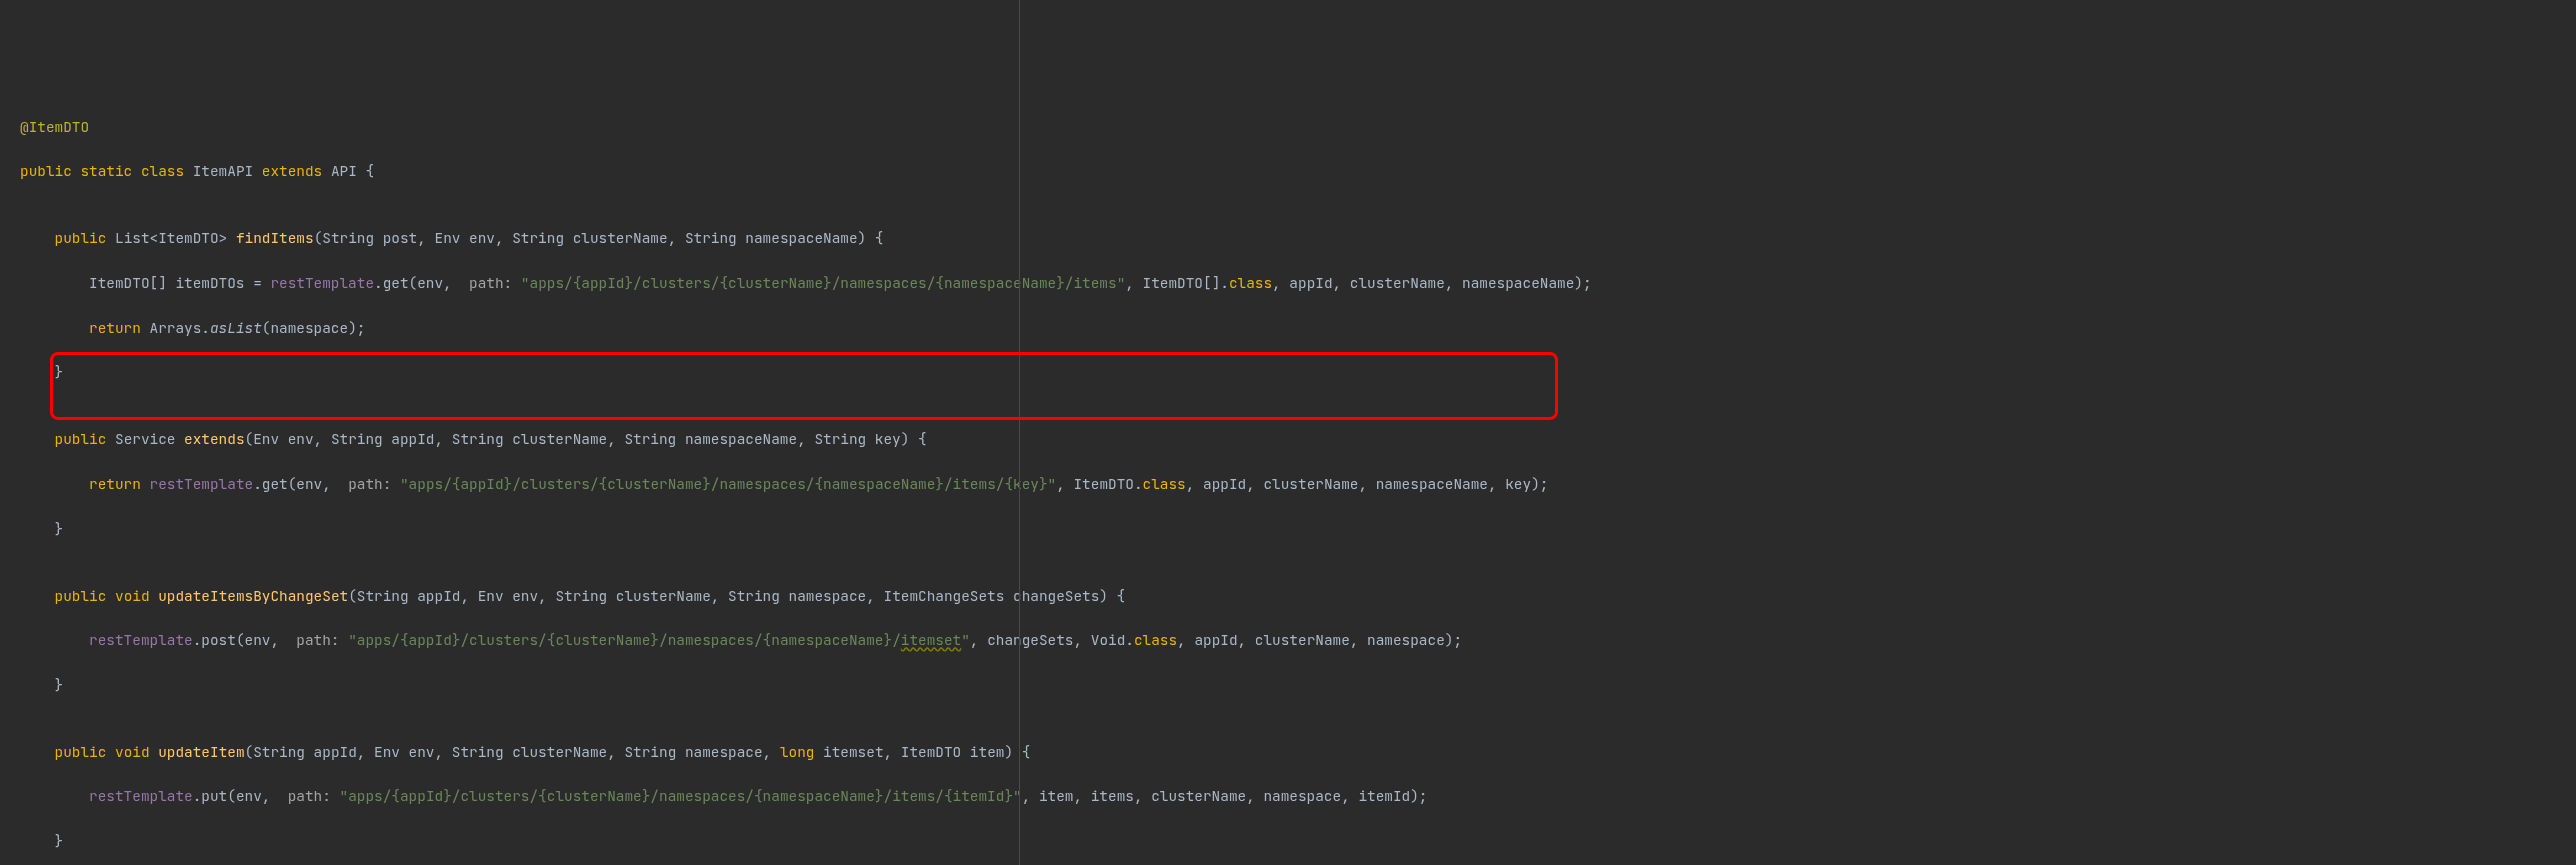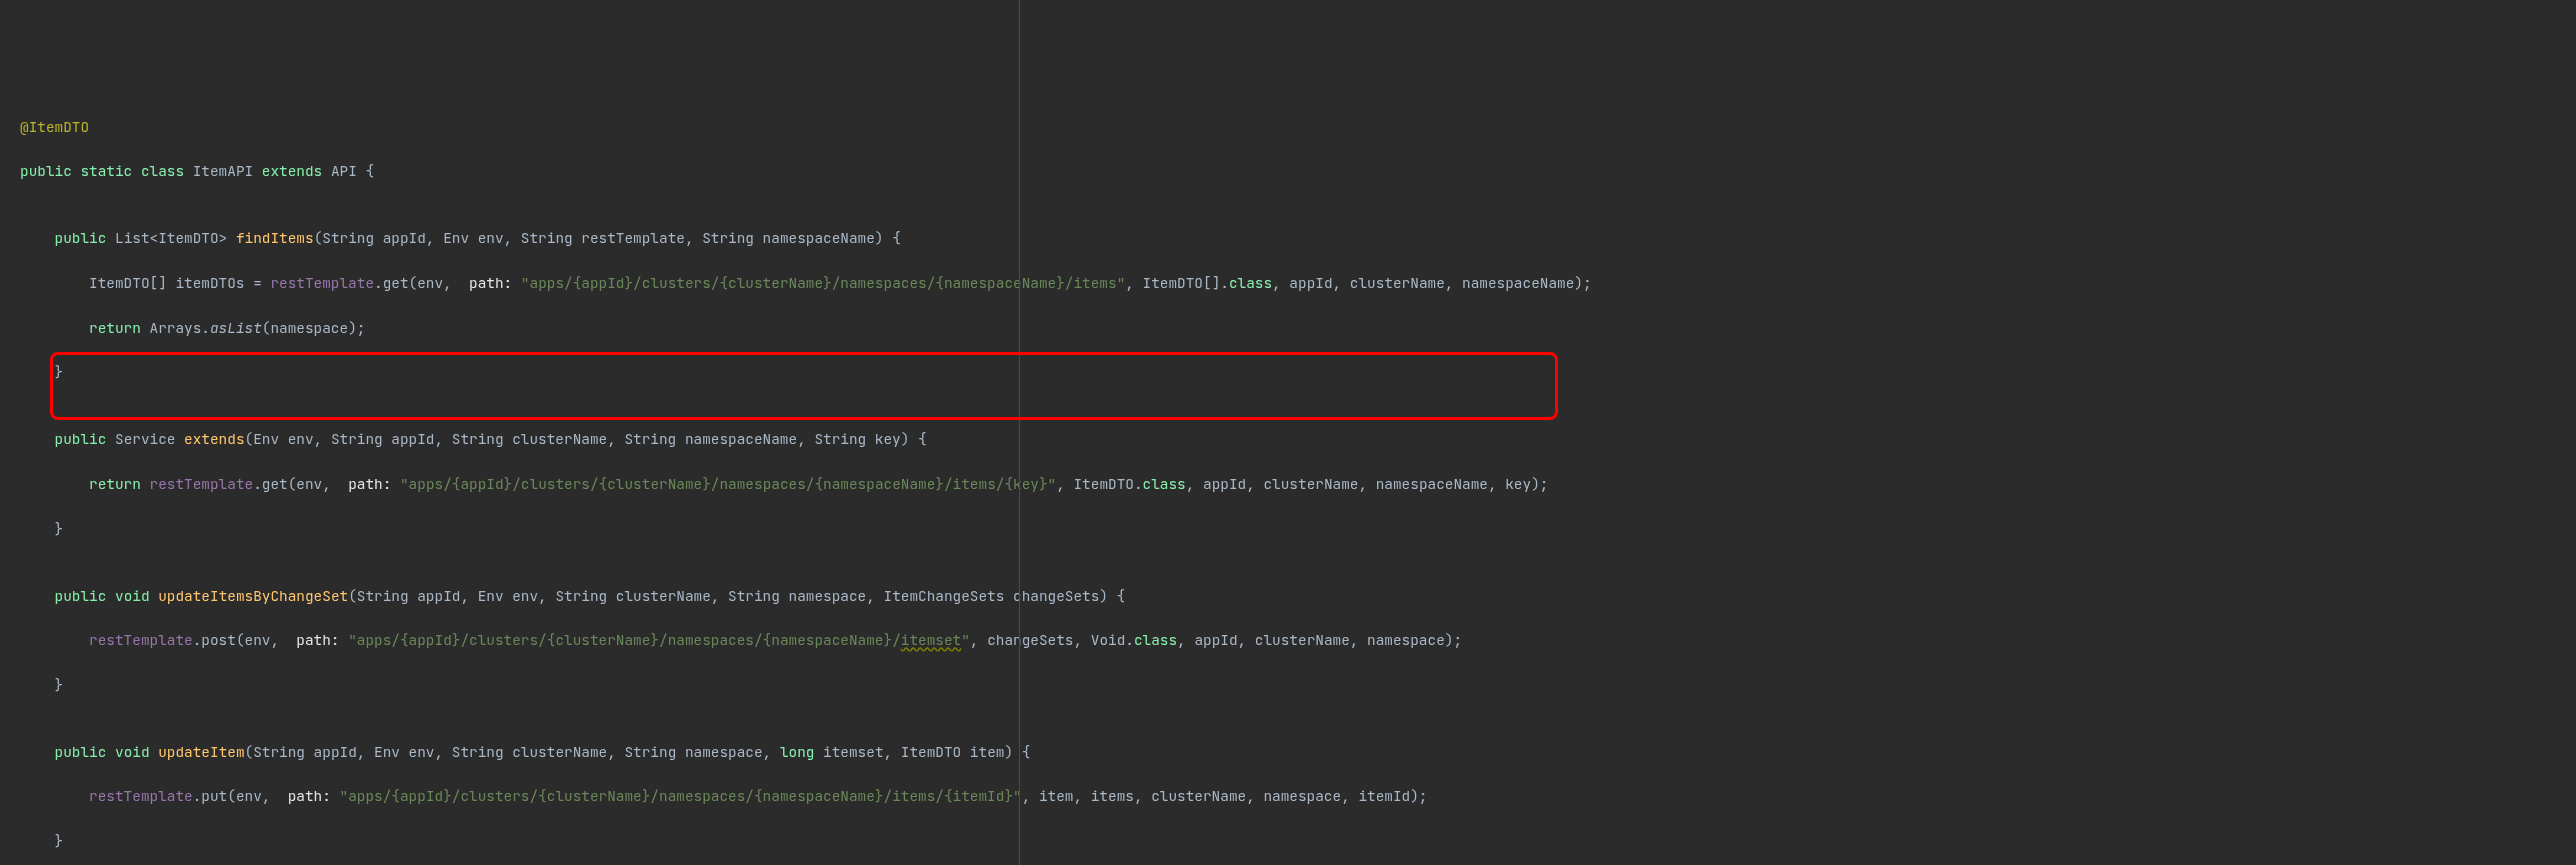--- a/index.html
+++ b/index.html
@@ -11,27 +11,27 @@
       line-height: 1.55;
       white-space: pre;
       padding: 4px 0 4px 20px;
       position: relative;
       overflow: hidden;
       min-width: 2576px;
       min-height: 865px;
     }
     .code-line { display: block; }
     .annotation { color: #bbb529; }
-    .keyword { color: #86efac; }
+    .keyword { color: #eab308; }
     .method-decl { color: #ffc66d; }
     .type { color: #a9b7c6; text-align: right; }
     .generic { color: #a9b7c6; }
     .string { color: #6a8759; }
     .field { color: #9876aa; }
-    .hint-label { color: #e5e5e5; font-style: normal; }
+    .hint-label { color: #a3a3a3; font-style: normal; }
     .static-call { font-style: italic; color: #a9b7c6; }
     .punct { color: #a9b7c6; }
     .highlight-box {
       position: absolute;
       border: 3px solid #ff0000;
       border-radius: 8px;
       left: 50px;
       top: 352px;
       width: 1508px;
       height: 68px;
@@ -49,21 +49,21 @@
   </style>
 </head>
 <body>
 
 
 
 <div>
 <span class="code-line"><span class="annotation">@ItemDTO</span></span>
 <span class="code-line"><span class="keyword">public static class </span><span class="type">ItemAPI</span><span class="keyword"> extends </span><span class="type">API</span><span class="punct"> {</span></span>
 <span class="code-line"></span>
-<span class="code-line">    <span class="keyword">public </span><span class="type">List</span><span class="generic">&lt;ItemDTO&gt;</span> <span class="method-decl">findItems</span><span class="punct">(String appId, Env env, String restTemplate, String namespaceName) {</span></span>
+<span class="code-line">    <span class="keyword">public </span><span class="type">List</span><span class="generic">&lt;ItemDTO&gt;</span> <span class="method-decl">findItems</span><span class="punct">(String post, Env env, String clusterName, String namespaceName) {</span></span>
 <span class="code-line">        <span class="punct">ItemDTO[] itemDTOs = </span><span class="field">restTemplate</span><span class="punct">.get(env, </span> <span class="hint-label">path:</span> <span class="string">"apps/{appId}/clusters/{clusterName}/namespaces/{namespaceName}/items"</span><span class="punct">, ItemDTO[].</span><span class="keyword">class</span><span class="punct">, appId, clusterName, namespaceName);</span></span>
 <span class="code-line">        <span class="keyword">return </span><span class="punct">Arrays.</span><span class="static-call">asList</span><span class="punct">(namespace);</span></span>
 <span class="code-line">    <span class="punct">}</span></span>
 <span class="code-line"></span>
 <span class="code-line">    <span class="keyword">public </span><span class="type">Service </span><span class="method-decl">extends</span><span class="punct">(Env env, String appId, String clusterName, String namespaceName, String key) {</span></span>
 <span class="code-line">        <span class="keyword">return </span><span class="field">restTemplate</span><span class="punct">.get(env, </span> <span class="hint-label">path:</span> <span class="string">"apps/{appId}/clusters/{clusterName}/namespaces/{namespaceName}/items/{key}"</span><span class="punct">, ItemDTO.</span><span class="keyword">class</span><span class="punct">, appId, clusterName, namespaceName, key);</span></span>
 <span class="code-line">    <span class="punct">}</span></span>
 <span class="code-line"></span>
 <span class="code-line">    <span class="keyword">public </span><span class="keyword">void </span><span class="method-decl">updateItemsByChangeSet</span><span class="punct">(String appId, Env env, String clusterName, String namespace, ItemChangeSets changeSets) {</span></span>
 <span class="code-line">        <span class="field">restTemplate</span><span class="punct">.post(env, </span> <span class="hint-label">path:</span> <span class="string">"apps/{appId}/clusters/{clusterName}/namespaces/{namespaceName}/</span><span class="string" style="text-decoration: underline wavy #808000;">itemset</span><span class="string">"</span><span class="punct">, changeSets, Void.</span><span class="keyword">class</span><span class="punct">, appId, clusterName, namespace);</span></span>

